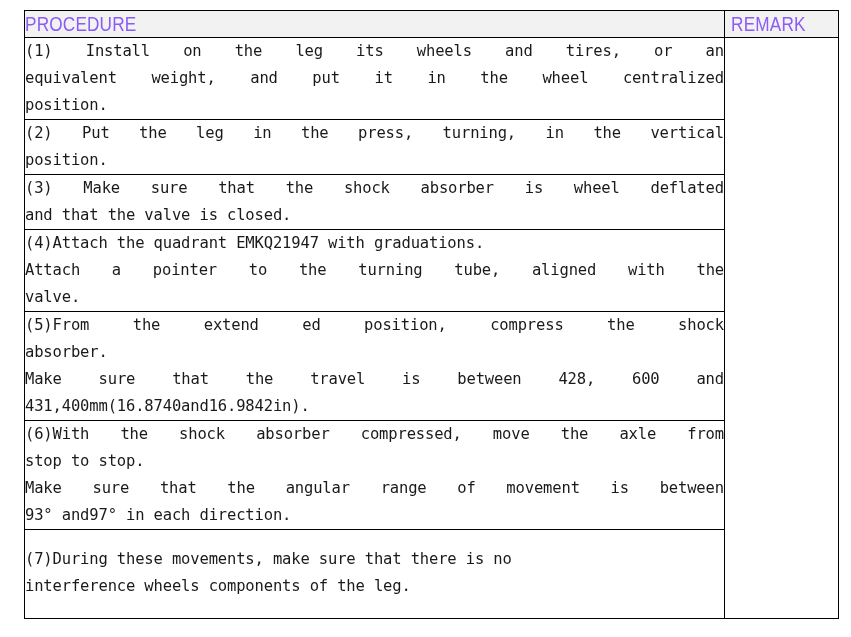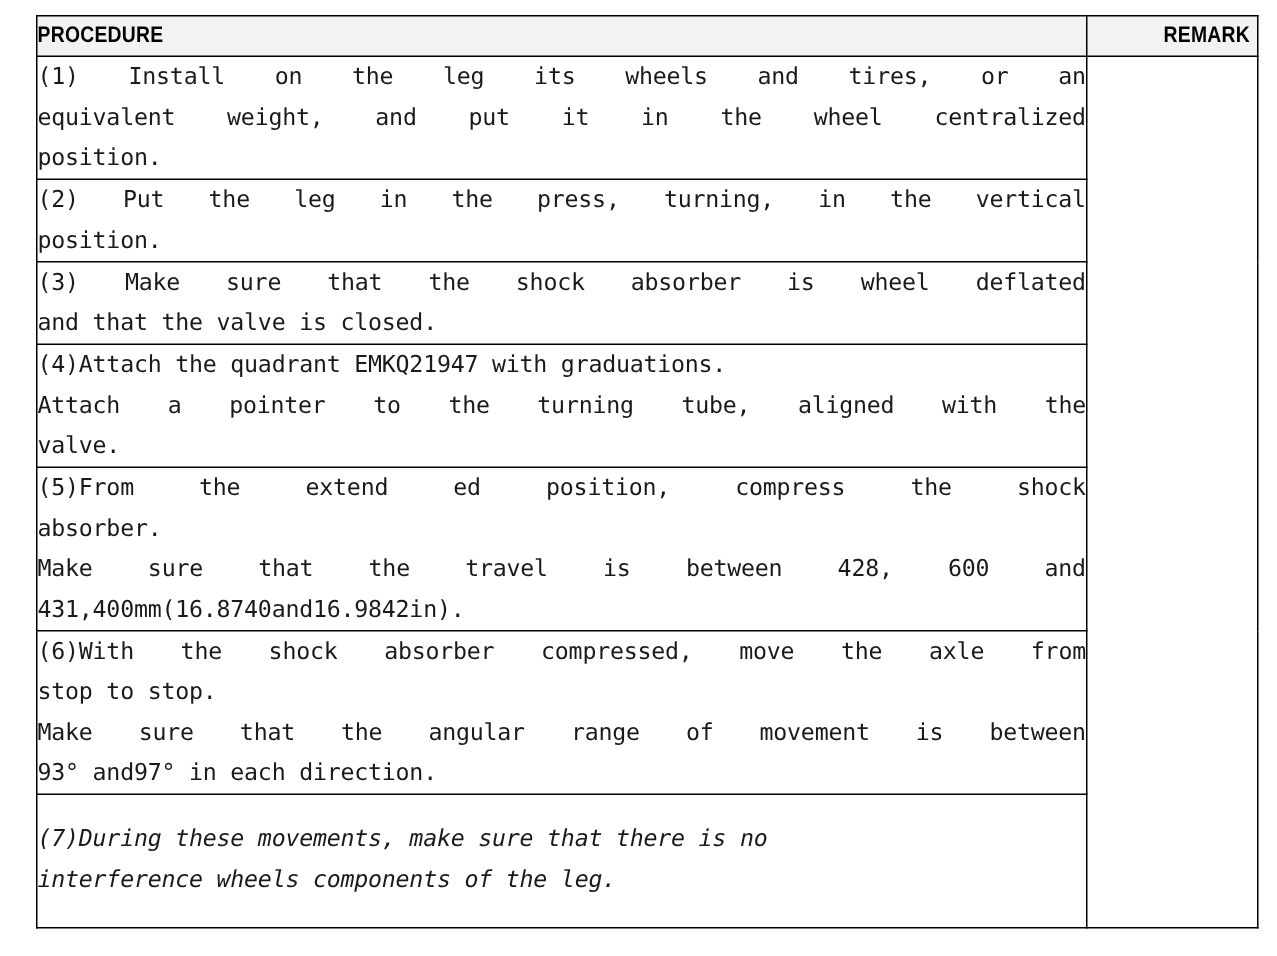--- a/index.html
+++ b/index.html
@@ -35,34 +35,34 @@
   table.proc-table th {
     border: 1px solid #000000;
     vertical-align: top;
     padding: 0;
   }
 
   
   th.col-head {
     background: #f2f2f2;
     font-family: "Liberation Sans", sans-serif;
-    font-weight: 700;
-    font-size: 15px;
+    font-weight: 400;
+    font-size: 20px;
     line-height: 26px;
     height: 26px;
     letter-spacing: 0.2px;
-    color: #000000;
+    color: #8b5cf6;
     transform: none;
   }
   th.head-procedure {
     text-align: left;
     padding-left: 8px;
   }
   th.head-remark {
-    text-align: right;
+    text-align: left;
   }
   th.col-head .head-label {
     display: inline-block;
     transform: scaleX(0.86);
     transform-origin: left center;
   }
   th.head-remark .head-label {
     transform-origin: center center;
   }
 
@@ -96,21 +96,20 @@
   }
   .step .line.justify > span {
     white-space: pre;
   }
 
   .pad-top {
     padding-top: 16px;
   }
   .pad-bottom {
     padding-bottom: 18px;
-    font-style: italic;
   }
 </style>
 </head>
 <body>
 
 <div id="sheet">
 
   <table class="proc-table">
     <colgroup>
       <col style="width:700px">

